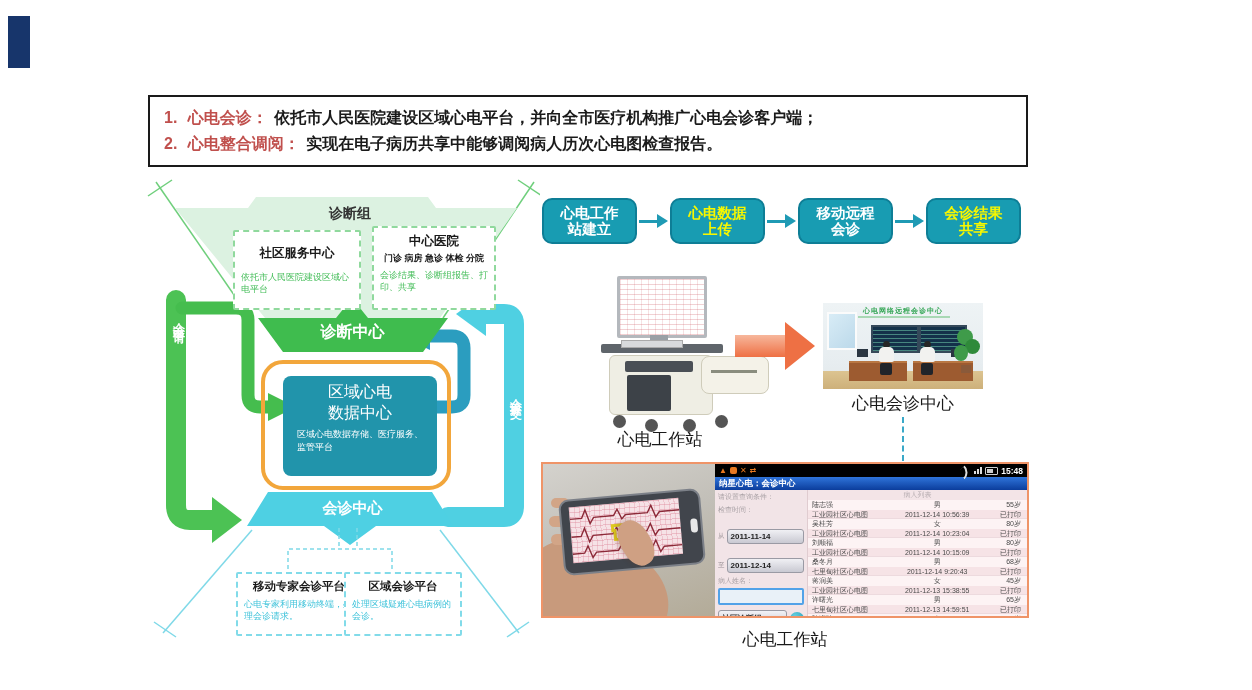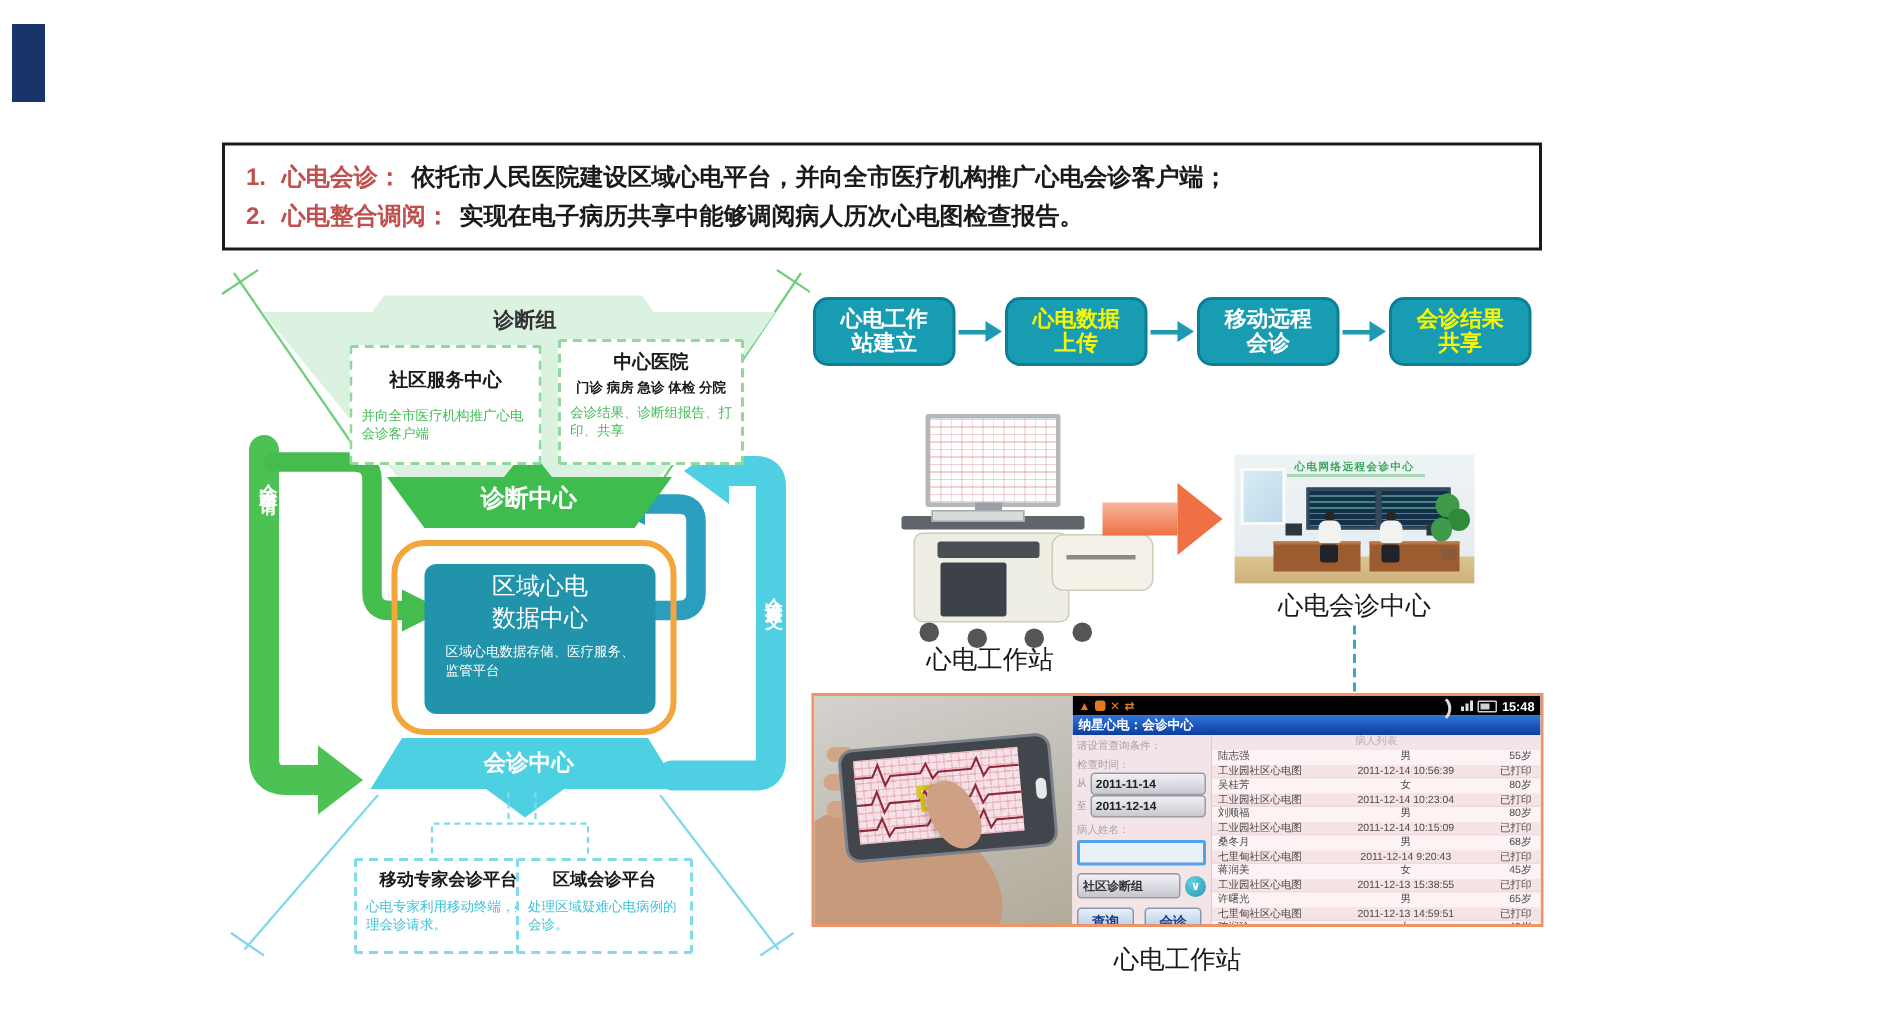--- a/index.html
+++ b/index.html
@@ -107,21 +107,21 @@
   .sigbars i{display:block;width:2px;background:#ddd;}
   .batt{width:11px;height:6px;border:1px solid #cfcfcf;border-radius:1px;position:relative;}
   .batt:after{content:"";position:absolute;left:1px;top:1px;bottom:1px;width:6px;background:#cfcfcf;}
   .sbar .time{color:#fff;font-size:8.5px;font-weight:bold;}
   .tbar{height:13px;background:linear-gradient(180deg,#2f74da,#0b3d9c);color:#fff;font-size:8.5px;font-weight:bold;
         display:flex;align-items:center;padding:0 4px;flex:none;}
   .m-body{flex:1;display:flex;min-height:0;}
   .form{width:92px;flex:none;padding:2px 3px;box-sizing:border-box;position:relative;background:#f2e4e7;}
   .f-hint{font-size:7px;color:#aaa2a6;}
   .f-label{font-size:7px;color:#aaa2a6;margin-top:3px;}
-  .f-row{display:flex;align-items:center;margin-top:0;gap:2px;}
+  .f-row{display:flex;align-items:center;margin-top:14px;gap:2px;}
   .f-pre{font-size:6.5px;color:#9a9296;flex:none;}
   .f-field{flex:1;height:13px;background:linear-gradient(180deg,#f0f0f4,#c9c9d2);border:1px solid #9a9aa4;border-radius:3px;
            font-size:8px;font-weight:bold;color:#222;display:flex;align-items:center;padding:0 3px;}
   .f-input{height:13px;background:#e9f1f8;border:2px solid #52a2e8;border-radius:2px;margin-top:2px;}
   .f-select{display:flex;align-items:center;margin-top:5px;gap:3px;}
   .f-selbox{width:62px;height:15px;background:linear-gradient(180deg,#f2f2f6,#c6c6d0);border:1px solid #9a9aa4;border-radius:3px;
             font-size:8px;font-weight:bold;color:#333;display:flex;align-items:center;padding:0 3px;}
   .f-chev{width:14px;height:14px;border-radius:50%;background:radial-gradient(circle at 35% 30%,#67cede,#1f9ab4);color:#fff;
           font-size:8px;display:flex;align-items:center;justify-content:center;font-weight:bold;}
   .f-btns{display:flex;gap:7px;margin-top:6px;}
@@ -188,21 +188,21 @@
 
     <path d="M268 492 L432 492 L453 526 L376 526 L350 545 L324 526 L247 526 Z" fill="#4ed0e3"></path>
 
     <path d="M339 528 L339 548 M357 528 L357 548 M288 576 L288 549 L392 549 L392 576" fill="none" stroke="#7fd9e8" stroke-width="1.5" stroke-dasharray="4 3"></path>
   </svg>
 
   <div class="abs diag-label" style="left:300px;top:205px;width:100px;font-size:14px;">诊断组</div>
 
   <div class="abs dash-box" style="left:233px;top:230px;width:128px;height:80px;">
     <div class="dash-title" style="margin-top:8px;">社区服务中心</div>
-    <div class="dash-desc" style="margin-top:10px;">并向全市医疗机构推广心电会诊客户端</div>
+    <div class="dash-desc" style="margin-top:10px;">依托市人民医院建设区域心电平台</div>
   </div>
 
   <div class="abs dash-box" style="left:372px;top:226px;width:124px;height:84px;">
     <div class="dash-title">中心医院</div>
     <div class="dash-sub">门诊 病房 急诊 体检 分院</div>
     <div class="dash-desc">会诊结果、诊断组报告、打印、共享</div>
   </div>
 
   <div class="abs banner-text" style="left:280px;top:322px;width:145px;font-size:16px;">诊断中心</div>
 

